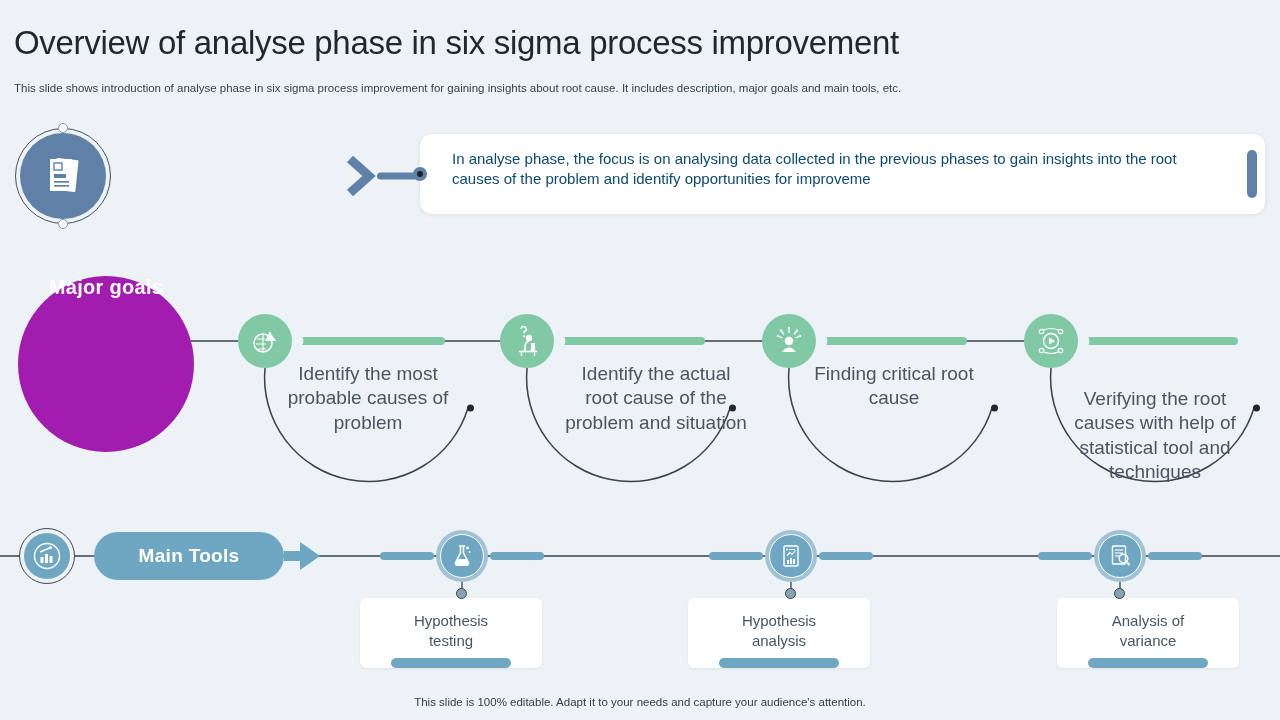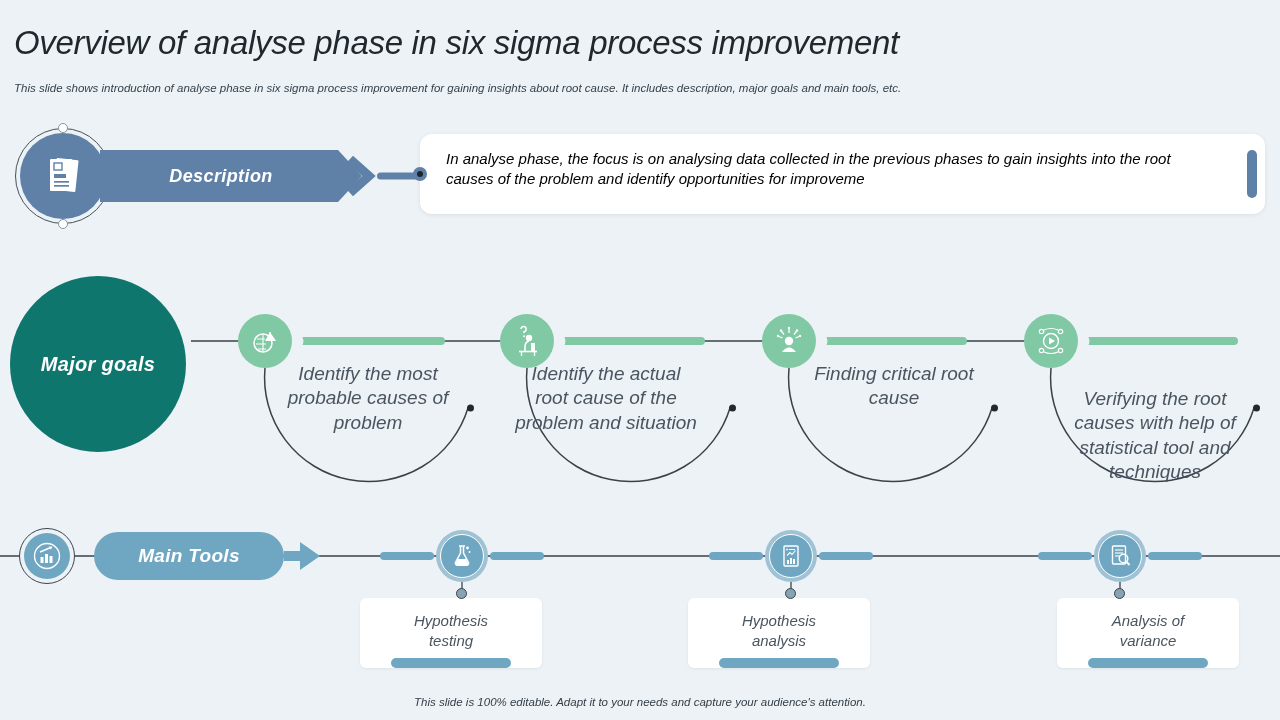--- a/index.html
+++ b/index.html
@@ -1,39 +1,39 @@
 <!DOCTYPE html>
 <html><head>
 <meta charset="utf-8">
 <style>
   html,body{margin:0;padding:0;}
   .slide{
     position:relative;width:1280px;height:720px;
     background:#edf2f6;overflow:hidden;
     font-family:"Liberation Sans","DejaVu Sans",sans-serif;
   }
-  .abs{position:absolute;font-style:italic;}
+  .abs{position:absolute;}
   
   .title{left:14px;top:24px;font-size:33px;font-weight:400;color:#20282e;letter-spacing:-0.3px;}
   .subtitle{left:14px;top:82px;font-size:11.5px;font-weight:500;color:#36424b;}
   
   .desc-ring{left:15px;top:128px;width:96px;height:96px;border:1.5px solid #46525c;border-radius:50%;box-sizing:border-box;}
   .ring-dot{width:10px;height:10px;border-radius:50%;background:#fff;border:1.5px solid #8796a1;box-sizing:border-box;z-index:4;}
   .desc-circle{left:20px;top:133px;width:86px;height:86px;border-radius:50%;background:#5f81a8;display:flex;align-items:center;justify-content:center;z-index:3;}
   .desc-banner{left:100px;top:150px;width:262px;height:52px;background:#5f81a8;z-index:2;
     clip-path:polygon(0 0,calc(100% - 24px) 0,100% 50%,calc(100% - 24px) 100%,0 100%);
     display:flex;align-items:center;justify-content:center;}
   .desc-banner span{color:#fff;font-size:18px;font-weight:bold;letter-spacing:.4px;padding-right:20px;}
   .desc-card{left:420px;top:134px;width:845px;height:80px;background:#fff;border-radius:12px;box-shadow:0 1px 4px rgba(40,60,80,.10);z-index:1;}
   .desc-card-bar{position:absolute;right:8px;top:16px;width:10px;height:48px;background:#5f81a8;border-radius:5px;}
-  .desc-card-text{position:absolute;left:26px;top:15px;width:795px;font-size:15px;line-height:1.3;color:#000000;white-space:pre-line;}
+  .desc-card-text{position:absolute;left:32px;top:15px;width:795px;font-size:15px;line-height:1.3;color:#0c4a6e;white-space:pre-line;}
   .edge-dot{left:420px;top:169px;width:14px;height:14px;border-radius:50%;background:#5f81a8;display:flex;align-items:center;justify-content:center;z-index:5;}
   .edge-dot i{width:6px;height:6px;border-radius:50%;background:#1d242b;}
   
-  .goals-circle{left:10px;top:276px;width:176px;height:176px;border-radius:50%;background:#0f766e;display:flex;align-items:center;justify-content:center;z-index:2;}
+  .goals-circle{left:18px;top:276px;width:176px;height:176px;border-radius:50%;background:#a21caf;display:flex;justify-content:center;z-index:2;}
   .goals-circle span{color:#fff;font-size:20px;font-weight:bold;letter-spacing:.3px;}
   .goal-node{width:54px;height:54px;border-radius:50%;background:#80c9a4;display:flex;align-items:center;justify-content:center;z-index:2;top:314px;}
   .goal-text{top:362px;width:220px;text-align:center;font-size:19px;line-height:1.28;color:#4a5560;white-space:pre-line;}
   
   .tools-outer-ring{left:19px;top:528px;width:56px;height:56px;border:1.5px solid #3a4550;border-radius:50%;box-sizing:border-box;display:flex;align-items:center;justify-content:center;z-index:2;background:#edf2f6;}
   .tools-inner{width:46px;height:46px;border-radius:50%;background:#6fa7c2;display:flex;align-items:center;justify-content:center;}
   .tools-pill{left:94px;top:532px;width:190px;height:48px;border-radius:24px;background:#6fa7c2;display:flex;align-items:center;justify-content:center;z-index:2;}
   .tools-pill span{color:#fff;font-size:19px;font-weight:bold;letter-spacing:.3px;text-align:center;}
   .tool-node{width:52px;height:52px;border-radius:50%;background:#9fc2d4;display:flex;align-items:center;justify-content:center;z-index:2;top:530px;}
   .tool-node .core{width:44px;height:44px;border-radius:50%;background:#6fa7c2;border:1.5px solid #fff;box-sizing:border-box;display:flex;align-items:center;justify-content:center;}
@@ -96,23 +96,20 @@
   <div class="abs ring-dot" style="left:58px;top:219px;"></div>
   <div class="abs desc-circle">
     <svg width="46" height="46" viewBox="0 0 46 46">
       <rect x="15" y="6" width="22" height="32" rx="1" fill="#fff" transform="rotate(6 26 22)"></rect>
       <rect x="10" y="6" width="22" height="32" rx="1" fill="#fff"></rect>
       <rect x="14" y="10" width="8" height="7" fill="none" stroke="#5f81a8" stroke-width="1.4"></rect>
       <rect x="14" y="21" width="12" height="4" fill="#5f81a8"></rect>
       <rect x="14" y="28" width="15" height="1.7" fill="#5f81a8"></rect>
       <rect x="14" y="32" width="15" height="1.7" fill="#5f81a8"></rect>
     </svg>
-  </div>
-  <div class="abs desc-banner">
-    <span>Description</span>
   </div>
   <div class="abs desc-card">
     <div class="edge-dot" style="left:-7px;top:33px;position:absolute;">
         <i></i>
       </div>
     <div class="desc-card-text">In analyse phase, the focus is on analysing data collected in the previous phases to gain insights into the root
 causes of the problem and identify opportunities for improveme</div>
     <div class="desc-card-bar"></div>
   </div>
 
@@ -169,21 +166,21 @@
         <circle cx="25.5" cy="25.5" r="2.2"></circle>
         <path d="M9 5 q7 -3 14 0"></path>
         <path d="M9 27 q7 3 14 0"></path>
       </g>
     </svg>
   </div>
 
   <div class="abs goal-text" style="left:258px;">Identify the most
 probable causes of
 problem</div>
-  <div class="abs goal-text" style="left:496px;">Identify the actual
+  <div class="abs goal-text" style="left:546px;">Identify the actual
 root cause of the
 problem and situation</div>
   <div class="abs goal-text" style="left:784px;">Finding critical root
 cause</div>
   <div class="abs goal-text" style="left:1045px;margin-top:25px;">Verifying the root
 causes with help of
 statistical tool and
 techniques</div>
 
   <div class="abs tools-outer-ring">

